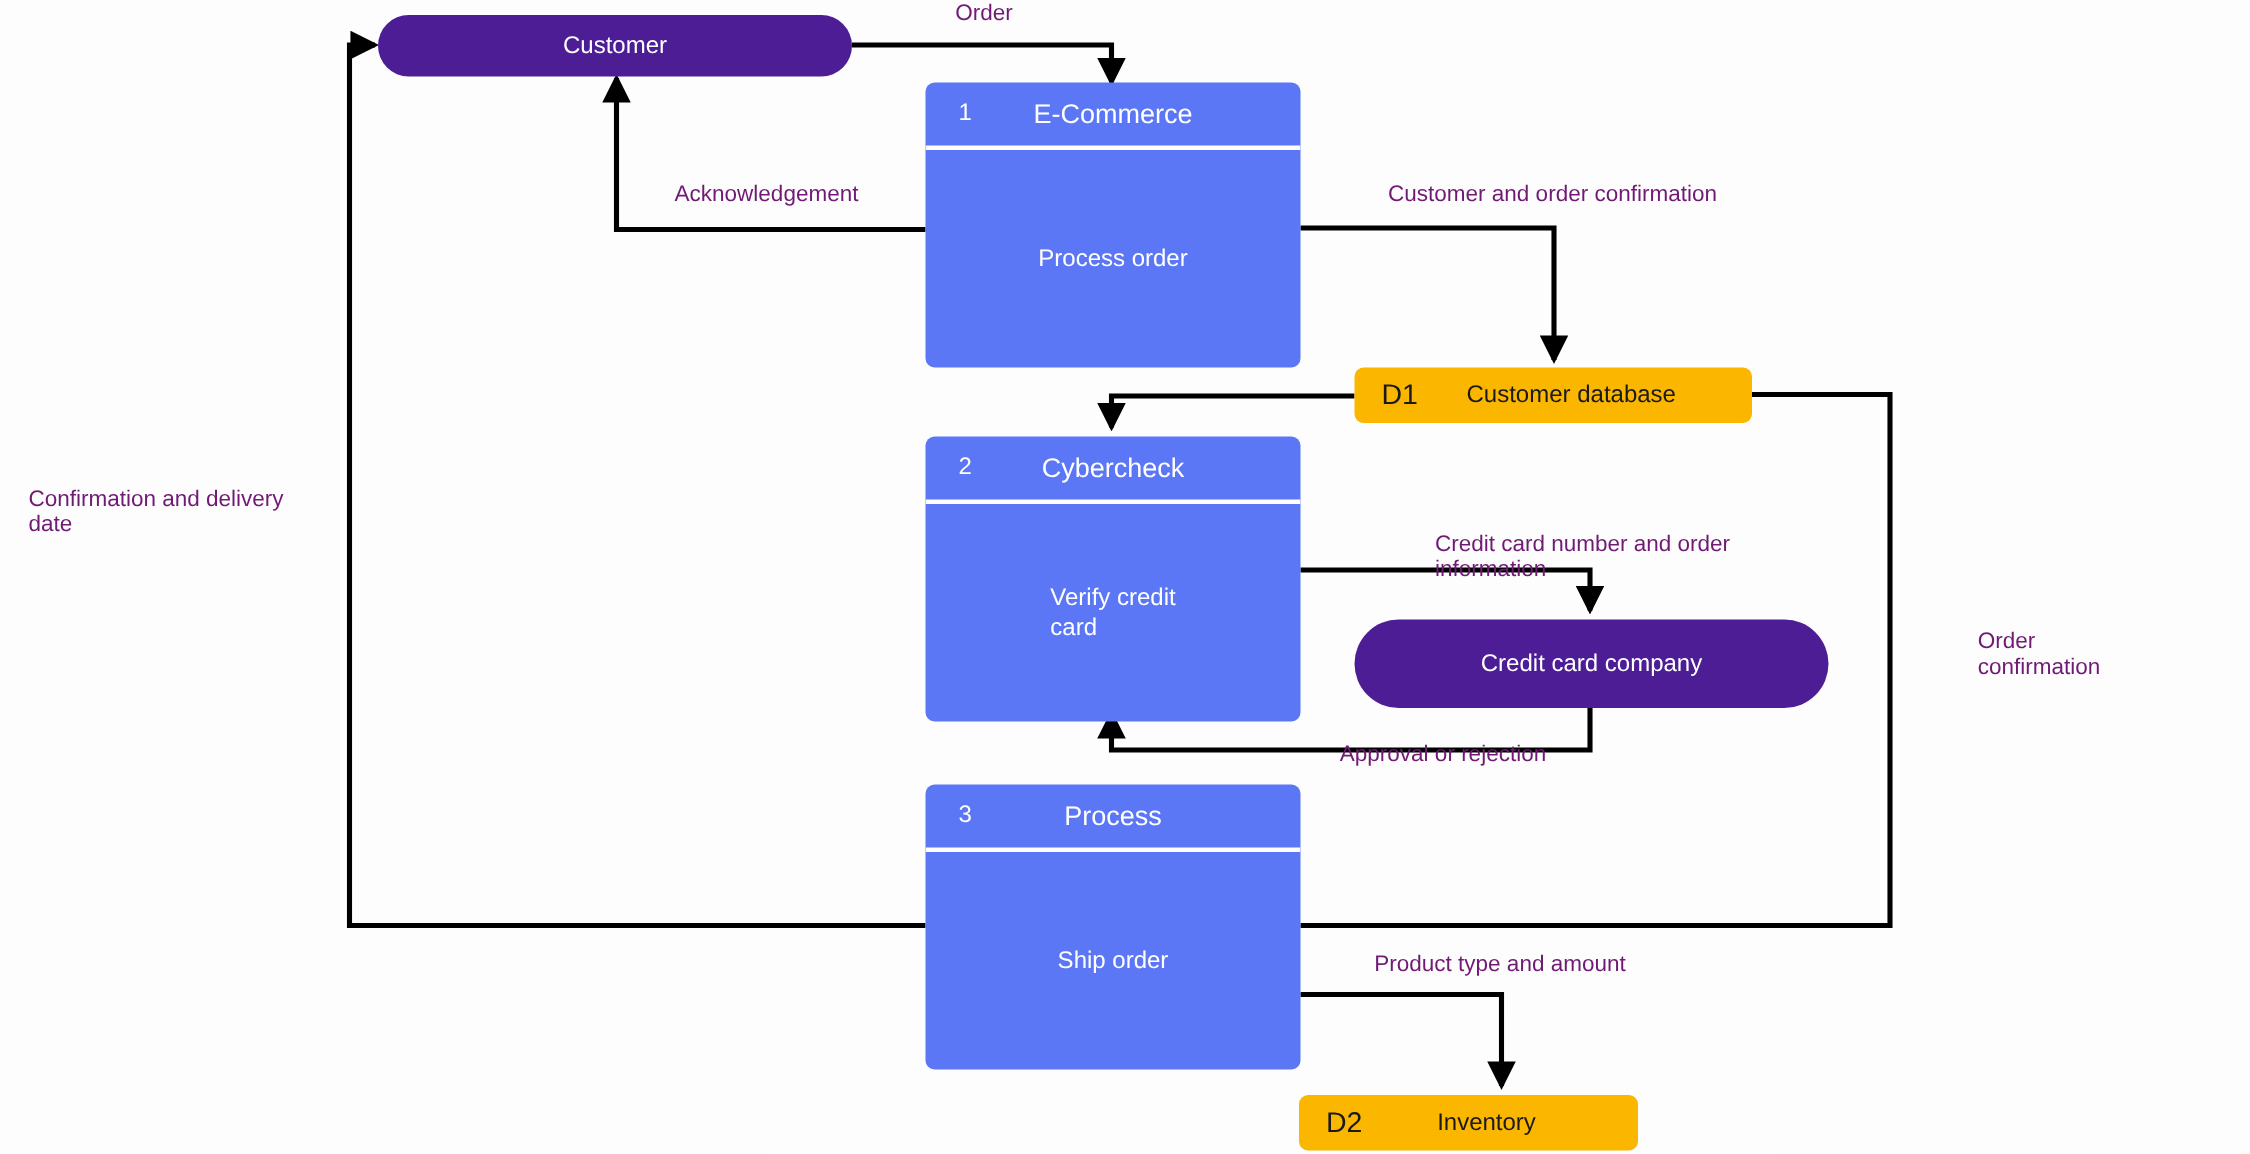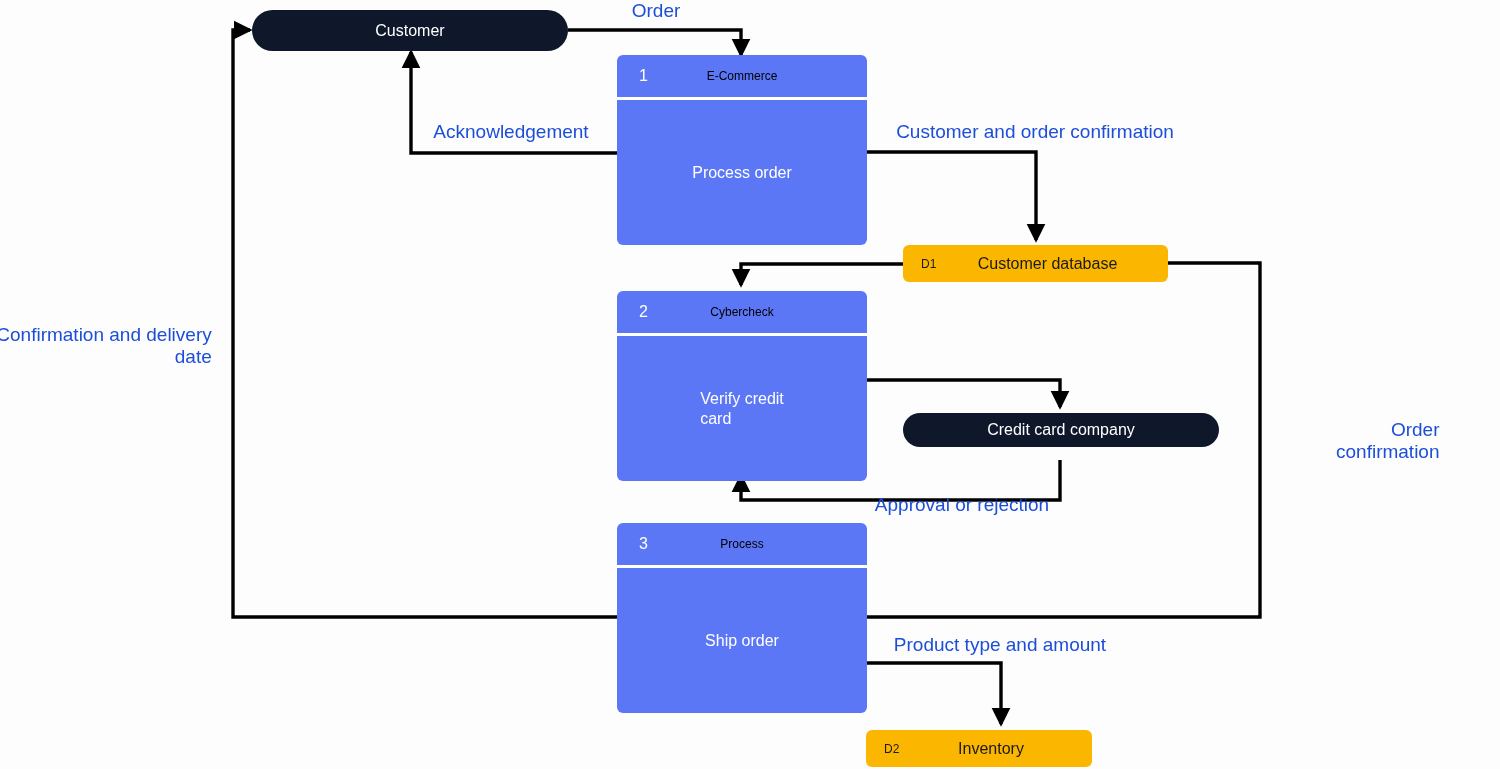--- a/index.html
+++ b/index.html
@@ -47,22 +47,22 @@
     font-size: 16px;
     line-height: 1;
   }
   .process-title {
     position: absolute;
     left: 0;
     right: 0;
     top: 50%;
     transform: translateY(-50%);
     text-align: center;
-    color: #000000;
-    font-size: 12px;
+    color: #ffffff;
+    font-size: 18px;
     line-height: 1;
   }
   .process-body {
     position: relative;
     height: calc(100% - 45px);
     display: flex;
     align-items: center;
     justify-content: center;
   }
   .process-body-label {
@@ -70,21 +70,21 @@
     font-size: 16px;
     text-align: left;
     line-height: 1.25;
     white-space: pre-line;
     padding: 0 8px;
   }
 
   
   .entity {
     position: absolute;
-    background: #0f172a;
+    background: #4c1d95;
     border-radius: 999px;
     display: flex;
     align-items: center;
     justify-content: center;
     box-sizing: border-box;
   }
   .entity-label {
     color: #ffffff;
     font-size: 16px;
     line-height: 1;
@@ -97,43 +97,43 @@
     background: #fbb600;
     border-radius: 6px;
     box-sizing: border-box;
   }
   .datastore-id {
     position: absolute;
     left: 18px;
     top: 50%;
     transform: translateY(-50%);
     color: #1a1a1a;
-    font-size: 12px;
+    font-size: 19px;
     line-height: 1;
   }
   .datastore-label {
     position: absolute;
     left: 0;
     right: 0;
     top: 50%;
     transform: translateY(-50%);
     text-align: center;
     color: #1a1a1a;
     font-size: 16px;
     line-height: 1;
     padding-left: 24px;
   }
 
   
   .flow-label {
     position: absolute;
-    color: #1d4ed8;
-    font-size: 19px;
+    color: #701a75;
+    font-size: 15px;
     line-height: 1.15;
-    text-align: right;
+    text-align: left;
     white-space: pre-line;
     transform: translateX(-50%);
   }
 </style>
 </head>
 <body>
 
 <div id="canvas">
 
   <svg id="flows" viewBox="0 0 1500 769" width="1500" height="769" xmlns="http://www.w3.org/2000/svg">
@@ -159,21 +159,21 @@
 
     <path d="M 867 663 L 1001 663 L 1001 724" fill="none" stroke="#000000" stroke-width="3.4" marker-end="url(#arrow)"></path>
 
     <path d="M 617 617 L 233 617 L 233 30 L 250 30" fill="none" stroke="#000000" stroke-width="3.4" marker-end="url(#arrow)"></path>
   </svg>
 
   <div class="entity" style="left:252px; top:10px; width:316px; height:41px;">
     <span class="entity-label">Customer</span>
   </div>
 
-  <div class="entity" style="left:903px; top:413px; width:316px; height:34px;">
+  <div class="entity" style="left:903px; top:413px; width:316px; height:59px;">
     <span class="entity-label">Credit card company</span>
   </div>
 
   <div class="process" style="left:617px; top:55px; width:250px; height:190px;">
     <div class="process-header">
       <span class="process-num">1</span>
       <span class="process-title">E-Commerce</span>
     </div>
     <div class="process-body">
       <span class="process-body-label">Process order</span>
@@ -210,20 +210,22 @@
     <span class="datastore-id">D2</span>
     <span class="datastore-label">Inventory</span>
   </div>
 
   <div class="flow-label" style="left:656px; top:0px;">Order</div>
 
   <div class="flow-label" style="left:511px; top:121px;">Acknowledgement</div>
 
   <div class="flow-label" style="left:1035px; top:121px;">Customer and order confirmation</div>
 
+  <div class="flow-label" style="left:1055px; top:354px;">Credit card number and order
+information</div>
 
   <div class="flow-label" style="left:962px; top:494px;">Approval or rejection</div>
 
   <div class="flow-label" style="left:1379px; top:419px;">Order confirmation</div>
 
   <div class="flow-label" style="left:1000px; top:634px;">Product type and amount</div>
 
   <div class="flow-label" style="left:104px; top:300px;margin-top:24px;">Confirmation and delivery
 date</div>
 

